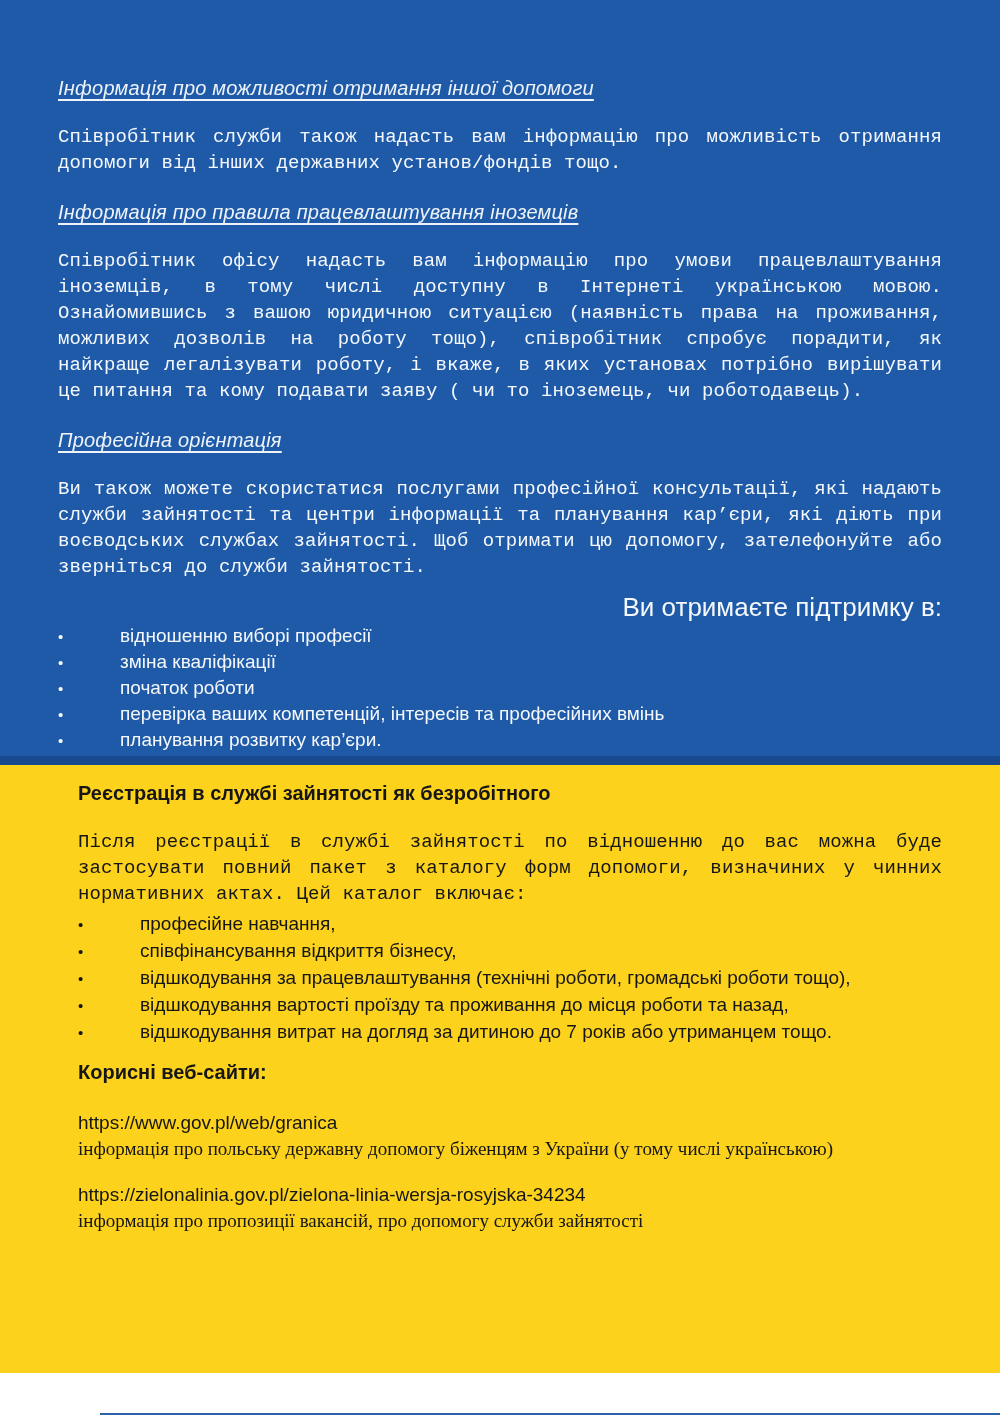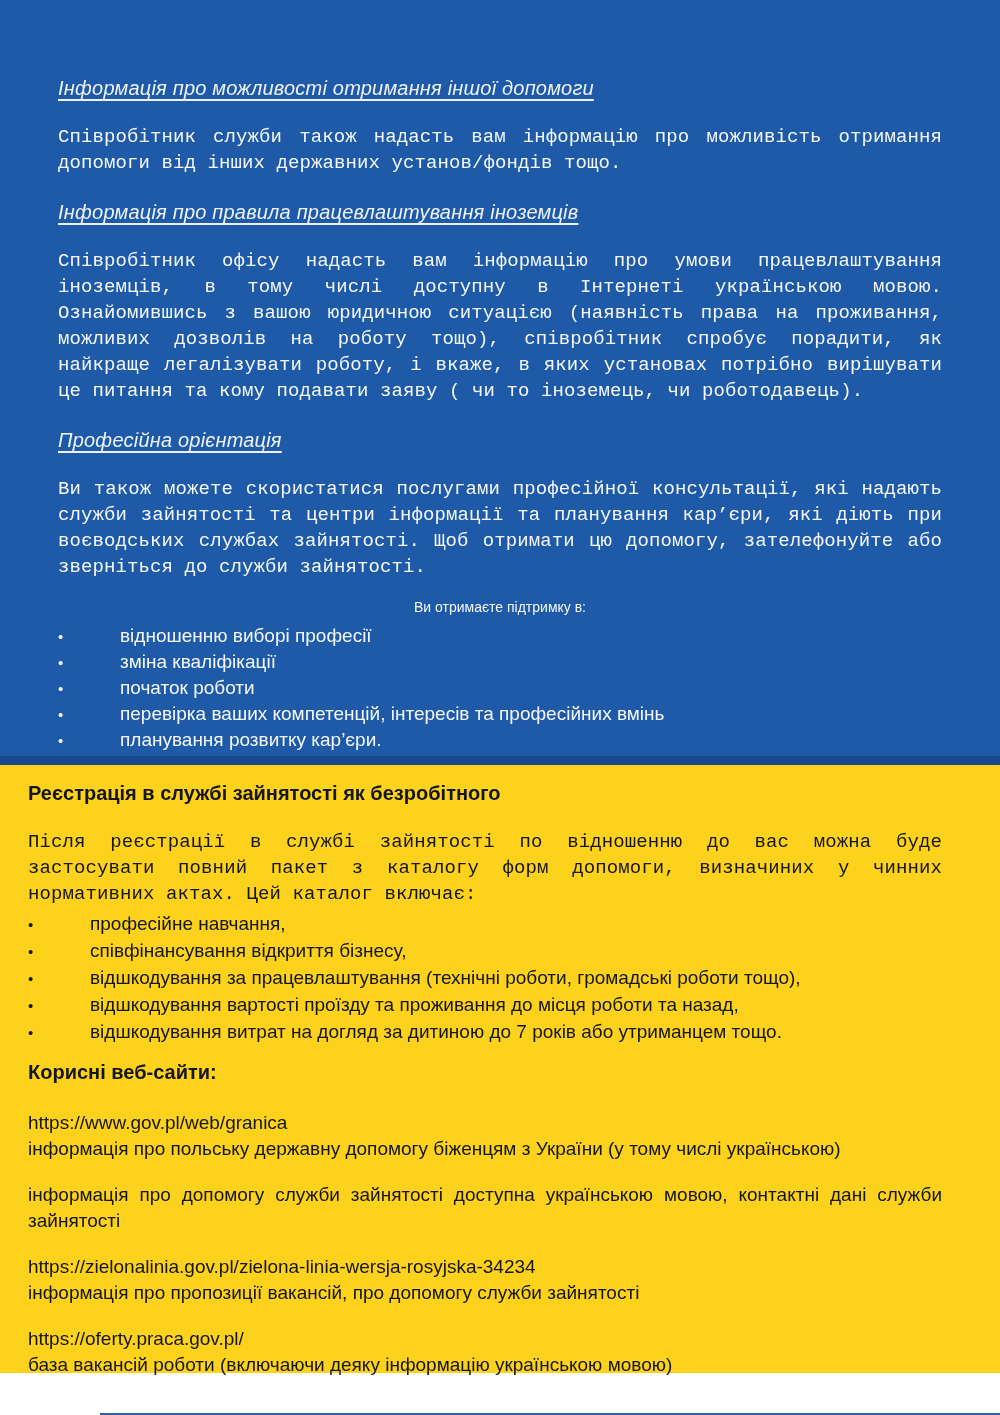--- a/index.html
+++ b/index.html
@@ -42,59 +42,60 @@
   }
   .para{
     margin:0 0 24px 0;
     font-size:19px;line-height:26px;
     text-align:justify;
     letter-spacing:.1px;
     font-family:Liberation Mono, monospace;
   }
   .lead{
     margin:0 0 3px 0;
-    font-size:14px;line-height:26px;
-    text-align:center;
+    font-size:26px;line-height:26px;
+    text-align:right;
   }
   .para.tight{margin-bottom:14px;}
   ul.blist{list-style:none;margin:0;padding:0;}
   ul.blist li{
     display:flex;align-items:baseline;
     font-size:19px;line-height:25px;
   }
   .sec-yellow ul.blist li{line-height:26px;}
   .dot{
     flex:0 0 62px;width:62px;
     font-size:15px;
   }
   
   .sec-yellow{
     position:relative;
     height:608px;
     background:var(--yellow);
     color:var(--text-dark);
-    padding:16px 58px 0 28px;
+    padding:16px 58px 0 78px;
   }
   .h-yellow{
     margin:0 0 24px 0;
     font-size:20px;line-height:24px;
     font-weight:700;
   }
   .h-yellow.sites{margin:14px 0 26px 0;}
   .sec-yellow .para{margin-bottom:4px;}
   .site{margin-bottom:20px;}
   .site .url{
     font-size:19px;line-height:26px;
     color:var(--text-dark);
     text-decoration:none;
     display:inline-block;
   }
   .site .desc{
     font-size:19px;line-height:26px;
     text-align:justify;
+    font-family:Liberation Serif, serif;
   }
   .site:first-of-type{margin-top:12px;}
   .websites{margin-top:0;}
   
   .footer-line{
     position:absolute;
     left:100px;right:0;bottom:0;height:2px;
     background:#2e62a8;
   }
 </style>
@@ -168,27 +169,22 @@
     </ul>
 
     <h2 class="h-yellow sites">Корисні веб-сайти:</h2>
 
     <div class="websites">
       <div class="site">
         <a class="url" href="#">https://www.gov.pl/web/granica</a>
         <div class="desc">інформація про польську державну допомогу біженцям з України (у тому числі українською)</div>
       </div>
       <div class="site">
-        <div class="desc">інформація про допомогу служби зайнятості доступна українською мовою, контактні дані служби зайнятості</div>
       </div>
       <div class="site">
         <a class="url" href="#">https://zielonalinia.gov.pl/zielona-linia-wersja-rosyjska-34234</a>
         <div class="desc">інформація про пропозиції вакансій, про допомогу служби зайнятості</div>
-      </div>
-      <div class="site">
-        <a class="url" href="#">https://oferty.praca.gov.pl/</a>
-        <div class="desc">база вакансій роботи (включаючи деяку інформацію українською мовою)</div>
       </div>
     </div>
   </section>
 
   <div class="footer-line"></div>
 </div>
 
 </body></html>

